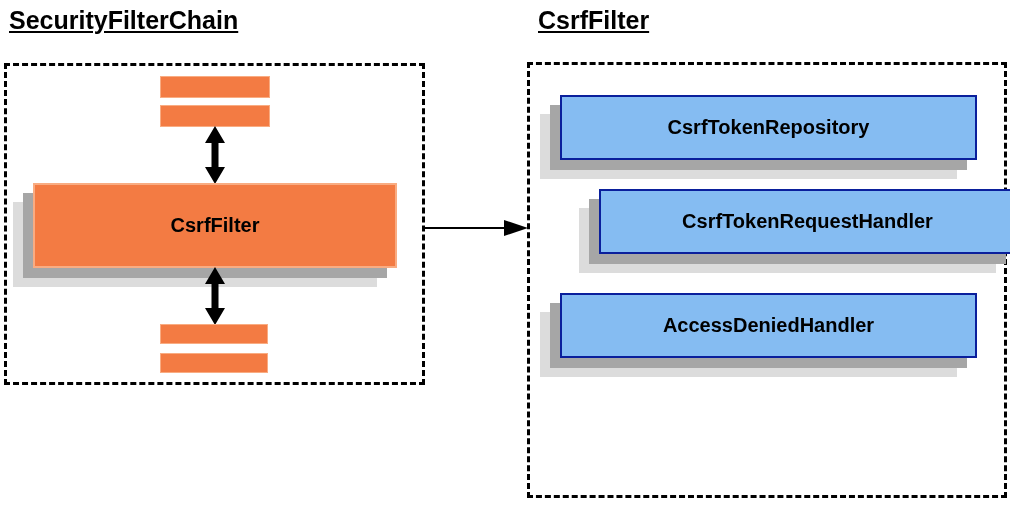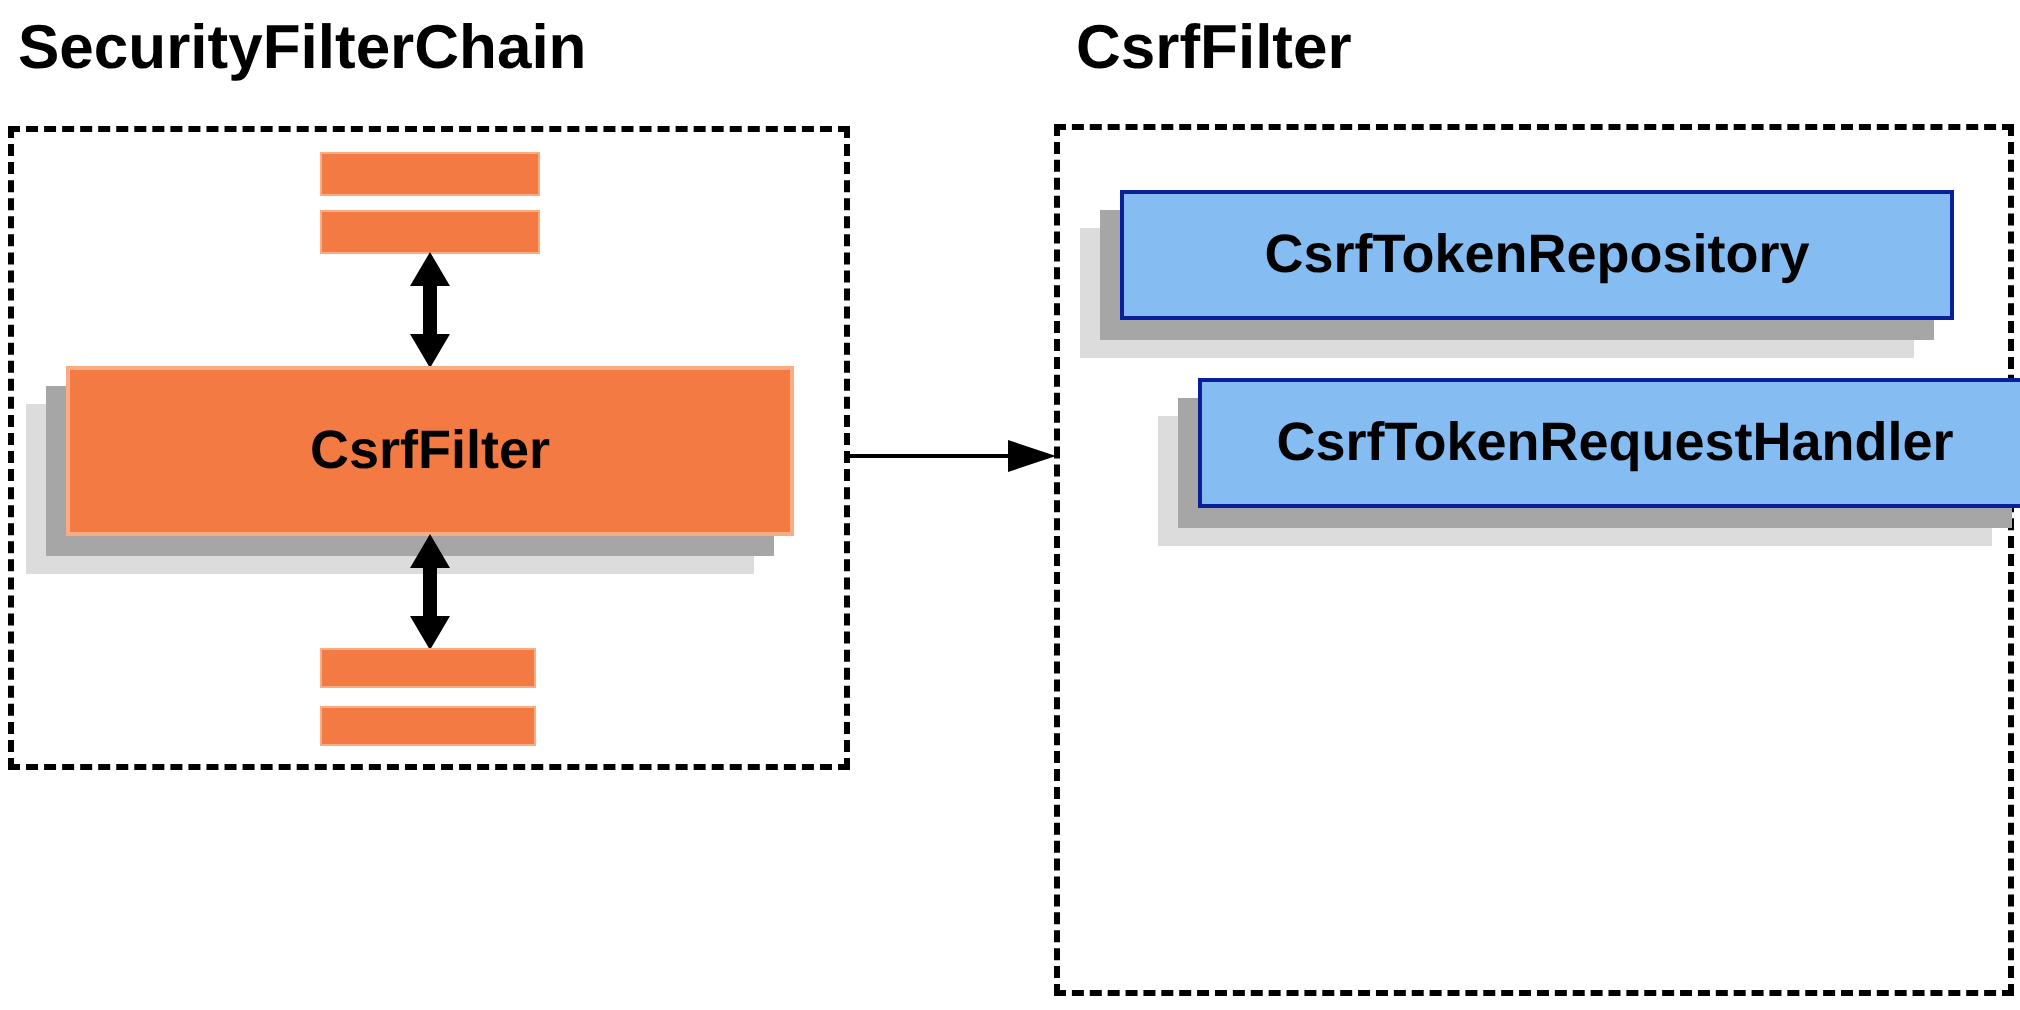--- a/index.html
+++ b/index.html
@@ -20,24 +20,25 @@
   }
   .canvas {
     position: relative;
     width: 1010px;
     height: 505px;
     background: #ffffff;
     overflow: hidden;
   }
   .panel-title {
     position: absolute;
-    font-size: 31px;
+    font-size: 25px;
     font-weight: bold;
     letter-spacing: 0px;
     white-space: nowrap;
+    text-decoration: underline;
   }
   .title-left  { left: 9px;  top: 6px; }
   .title-right { left: 538px; top: 6px; }
 
   .dashed-container {
     position: absolute;
     border: 3px dashed #000000;
     background: transparent;
   }
   .container-left  { left: 4px;   top: 63px; width: 421px; height: 322px; }
@@ -53,21 +54,21 @@
   .bar-top-1    { left: 160px; top: 76px;  }
   .bar-top-2    { left: 160px; top: 105px; }
   .bar-bottom-1 { left: 160px; top: 324px; height: 20px; width: 108px; }
   .bar-bottom-2 { left: 160px; top: 353px; height: 20px; width: 108px; }
 
   .big-box {
     position: absolute;
     display: flex;
     align-items: center;
     justify-content: center;
-    font-size: 27px;
+    font-size: 20px;
     font-weight: bold;
     text-align: right;
     box-shadow: -10px 10px 0 0 var(--shadow-dark), -20px 19px 0 0 var(--shadow-light);
   }
   .orange-box {
     left: 33px; top: 183px; width: 364px; height: 85px;
     background: var(--orange-fill);
     border: 2px solid var(--orange-border);
   }
   .blue-box {
@@ -134,15 +135,18 @@
   </svg>
 
   <div class="big-box blue-box blue-box-0">
     <span>CsrfTokenRepository</span>
   </div>
 
   <div class="big-box blue-box blue-box-1">
     <span>CsrfTokenRequestHandler</span>
   </div>
 
+  <div class="big-box blue-box blue-box-2">
+    <span>AccessDeniedHandler</span>
+  </div>
 
 
 </div>
 
 </body></html>

